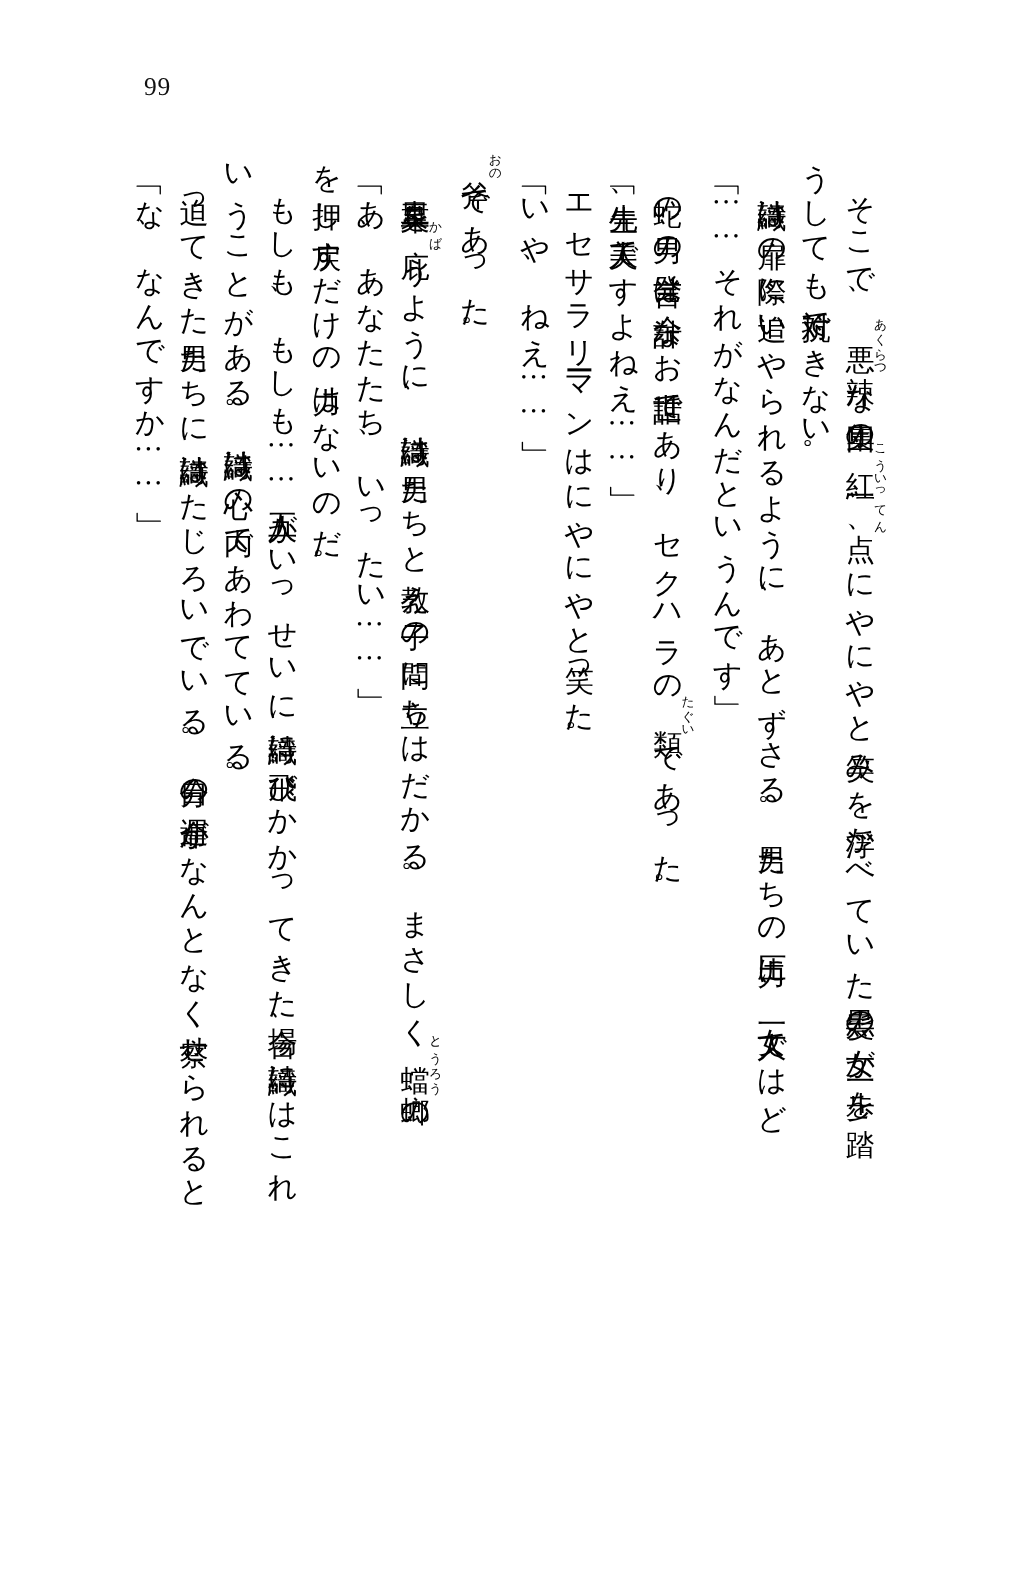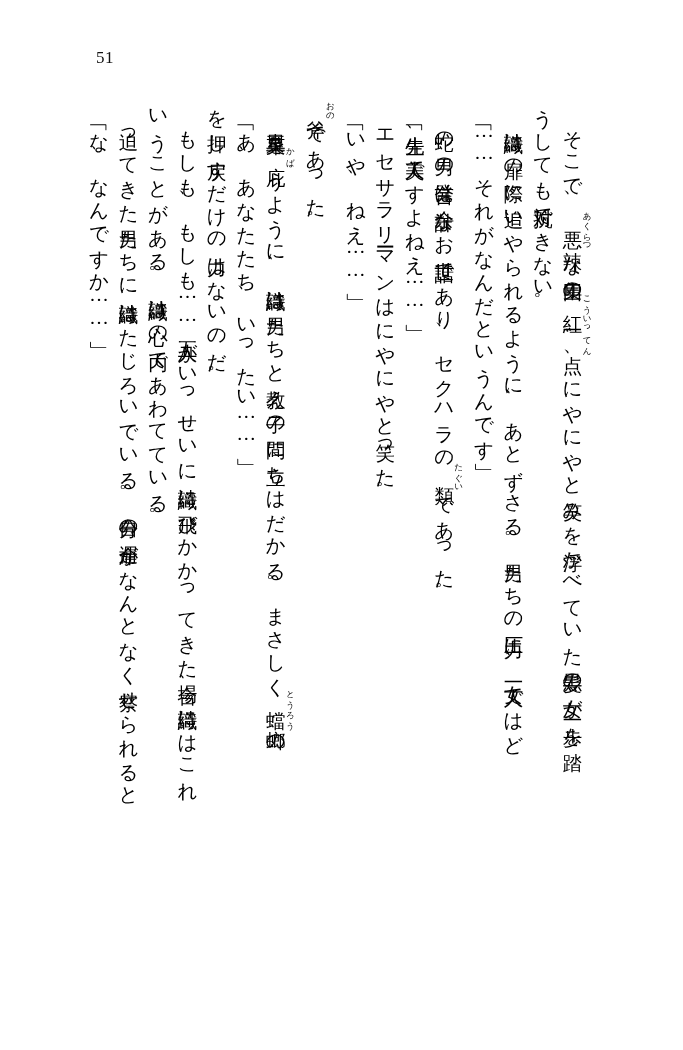--- a/index.html
+++ b/index.html
@@ -65,21 +65,21 @@
     font-size: 8.5px;
     letter-spacing: 0.5px;
     line-height: 1;
   }
 </style>
 </head>
 <body>
 
 <div class="page">
 
-  <div class="page-number">51</div>
+  <div class="page-number">99</div>
 
   <div class="body-text">
 
   <div class="col indent">「な、なんですか……」</div>
       <div class="col">　迫ってきた男たちに詩織はたじろいでいる。自分の運命がなんとなく察せられると</div>
       <div class="col">いうことがある。詩織は心の内であわてている。</div>
       <div class="col">　もしも、もしも……五人がいっせいに詩織に飛びかかってきた場合、詩織にはこれ</div>
       <div class="col">を押し戻すだけの力はないのだ。</div>
       <div class="col indent">「あ、あなたたち、いったい……」</div>
       <div class="col">　真里菜を<ruby>庇<rt>かば</rt></ruby>うように、詩織は男たちと教え子の間に立ちはだかる。まさしく<ruby>蟷螂<rt>とうろう</rt></ruby>の</div>

